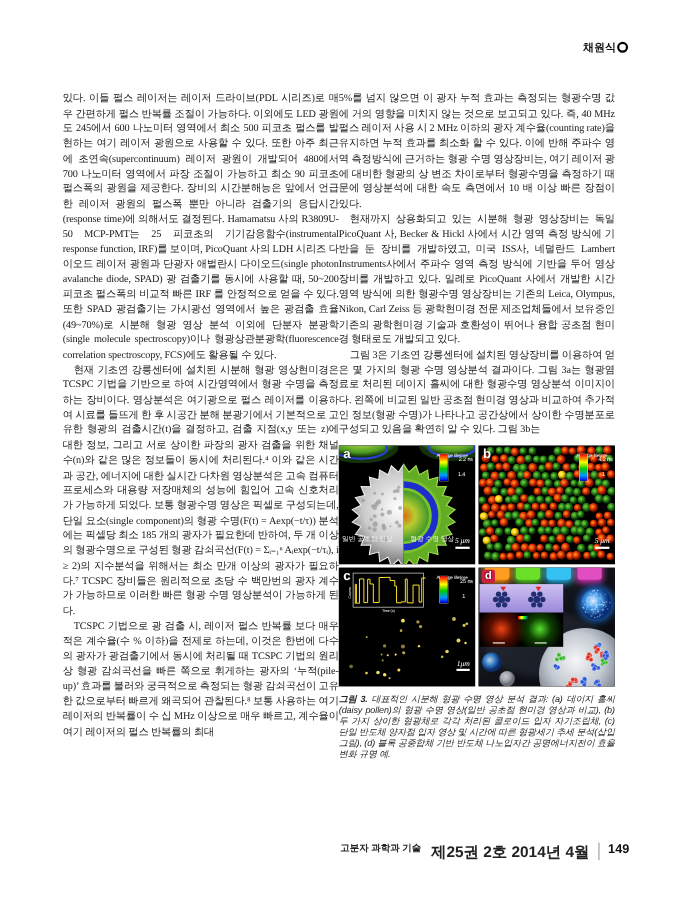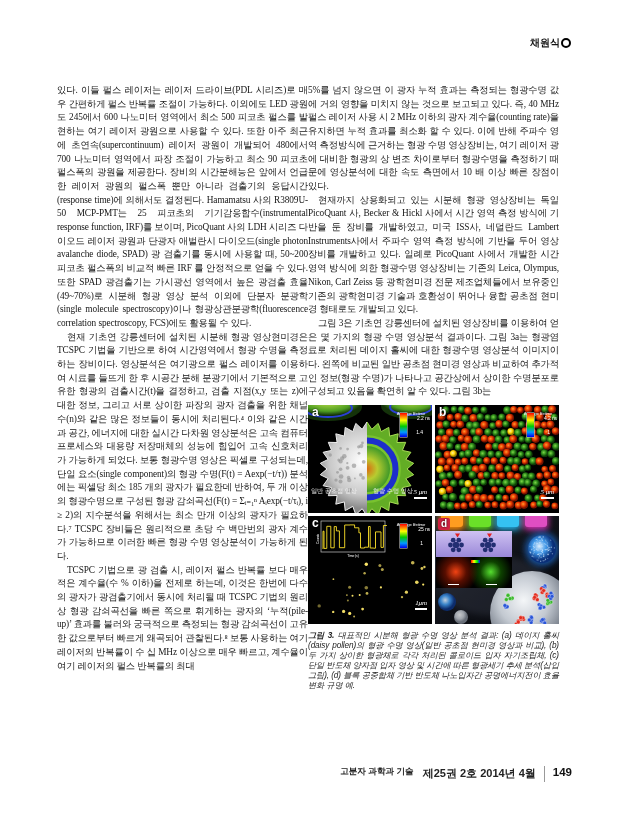--- a/index.html
+++ b/index.html
@@ -49,21 +49,21 @@
            background:linear-gradient(90deg,#f00,#ff0,#0f0,#00f);}
   .pd-sb{position:absolute;bottom:3px;width:11px;height:1px;background:#fff;}
   .pd-sb.l{left:12px}.pd-sb.r{left:50px}
   
   .fig-caption{margin:7px 0 0 0;font-family:"Liberation Sans","DejaVu Sans",sans-serif;
                font-size:8.2px;line-height:9.9px;text-align:justify;color:#222;letter-spacing:-0.1px;font-style:italic;}
   
   .footer{position:absolute;right:50px;top:766px;display:flex;
           font-family:"Liberation Sans","DejaVu Sans",sans-serif;color:#222;}
   .journal{font-size:8.6px;font-weight:bold;margin-right:9px;}
-  .issue{font-size:11px;font-weight:bold;margin-right:8px;}
+  .issue{font-size:14px;font-weight:bold;margin-right:8px;}
   .fdiv{width:1px;height:16px;background:#999;margin-right:8px;}
   .pageno{font-size:11.5px;font-weight:bold;color:#111;}
 </style>
 </head>
 <body>
 
 <div class="page">
 
   <div class="header">
     <span class="author">채원식</span>

